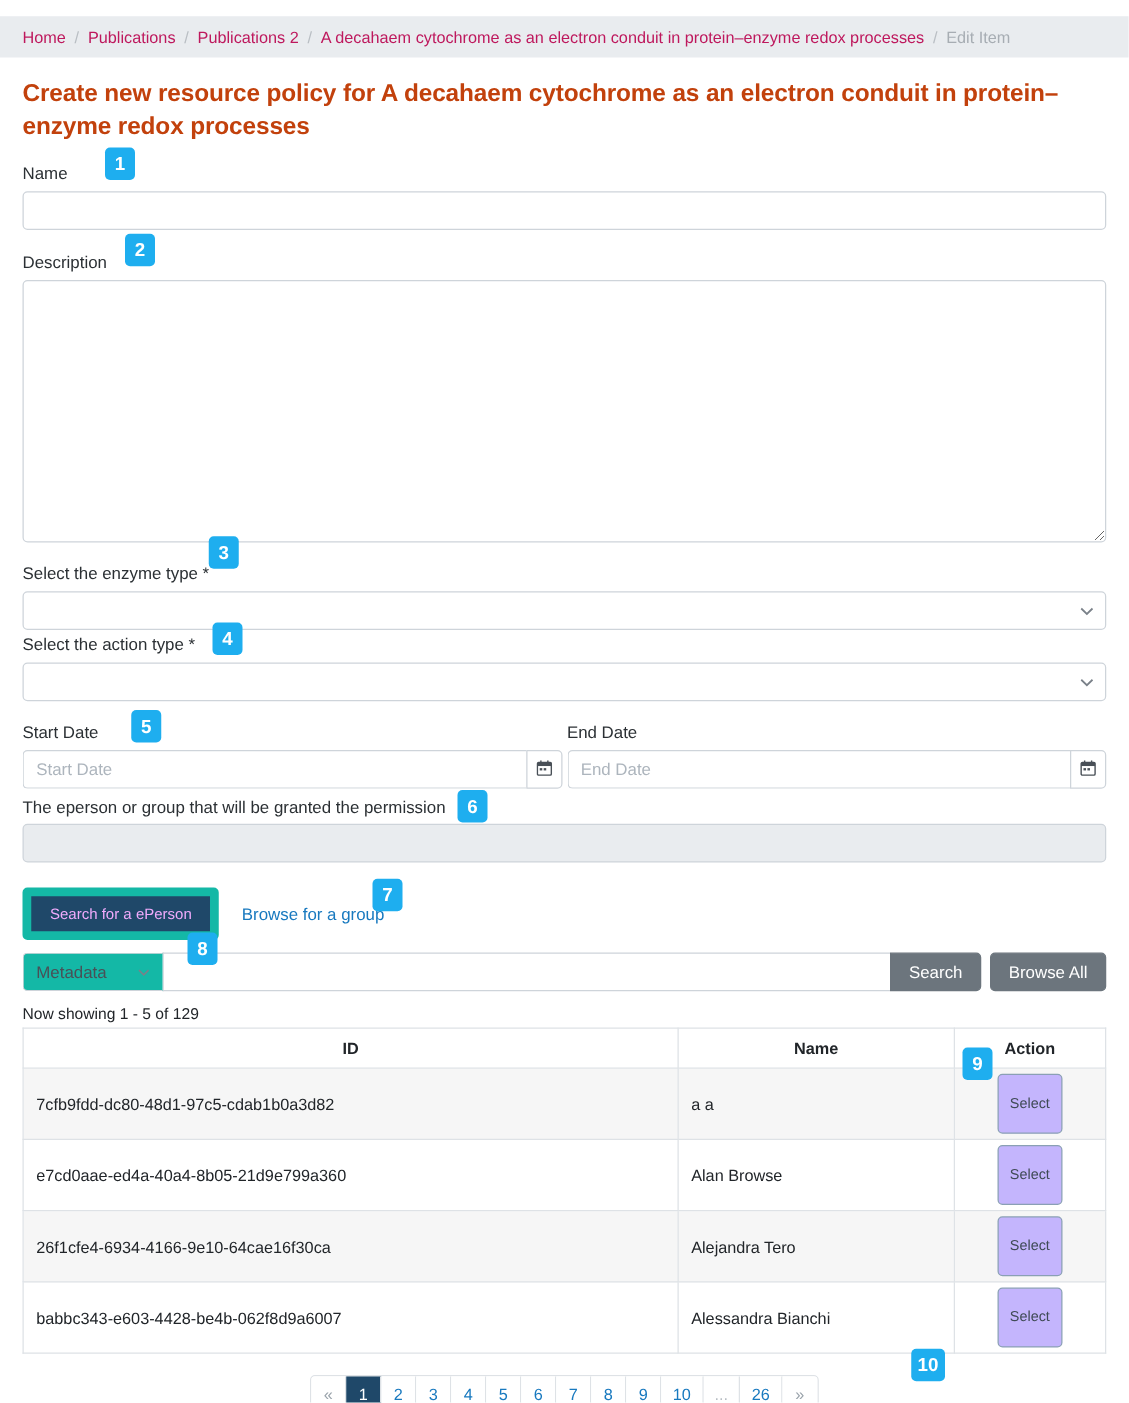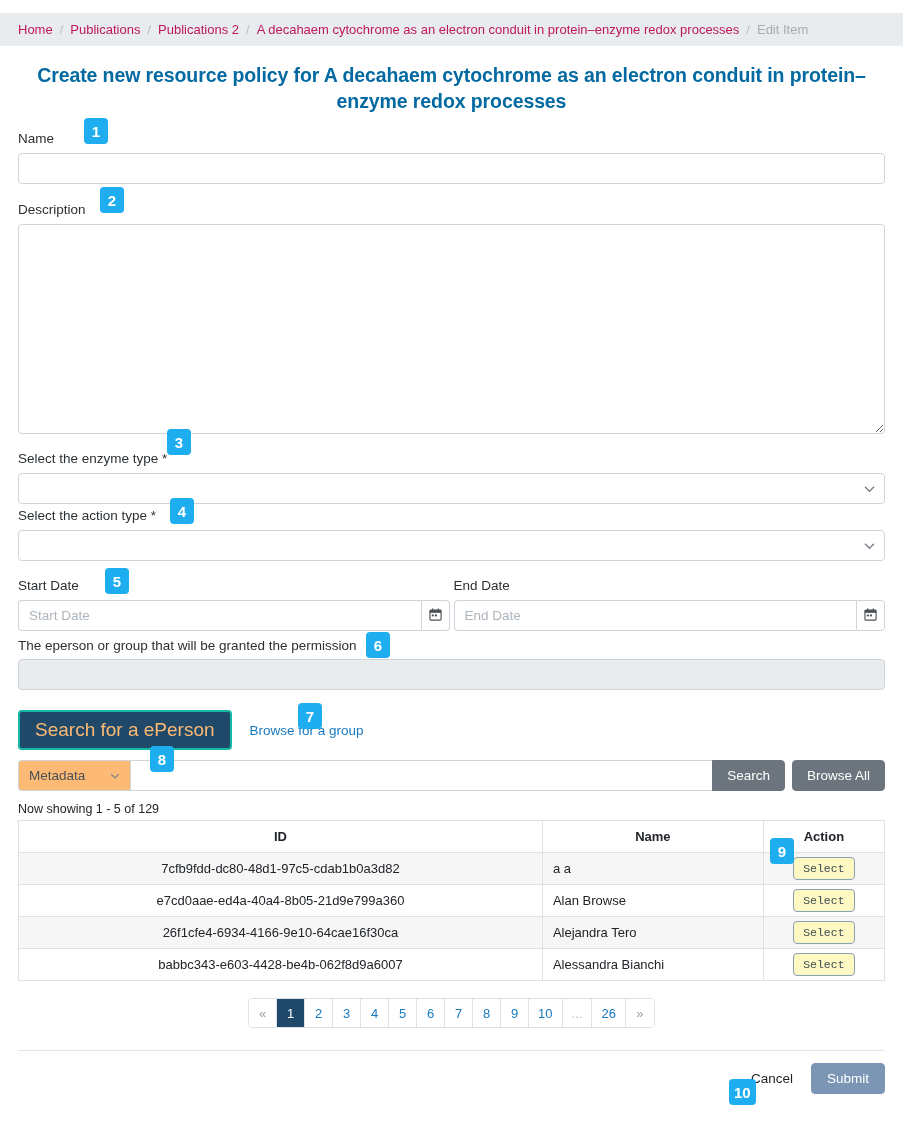--- a/index.html
+++ b/index.html
@@ -26,24 +26,23 @@
   }
   .crumb { color: #be185d; text-decoration: none; white-space: nowrap; }
   .crumb.inactive { color: #a7adb3; }
   .crumb-sep { color: #b9bec3; margin: 0 7px; }
 
   
   .page-title {
     font-size: 19.5px;
     font-weight: bold;
     line-height: 1.32;
-    color: #0369a1;
+    color: #c2410c;
     margin: 17px 18px 0 18px;
     letter-spacing: -0.1px;
-    text-align: center;
   }
 
   
   .form-wrap { padding: 0 18px; margin-top: 17px; }
   .fld { margin-bottom: 4px; }
   .lbl {
     display: inline-block;
     font-size: 13.5px;
     color: #2b3034;
     margin-bottom: 7px;
@@ -96,24 +95,24 @@
   .ctrl.disabled {
     background: #e9ecef;
     border-color: #ced4da;
     height: 31px;
   }
 
   
   .tabs { display: flex; align-items: center; gap: 6px; margin-top: 20px; }
   .tab-btn {
     background: #1f4869;
-    color: #fdba74;
-    border: 2px solid #14b8a6;
+    color: #f0abfc;
+    border: 7px solid #14b8a6;
     border-radius: 4px;
-    font-size: 19px;
+    font-size: 12px;
     font-family: "Liberation Sans", sans-serif;
     padding: 7px 15px;
     cursor: pointer;
   }
   .tab-link {
     color: #1879bf;
     font-size: 13.5px;
     padding: 7px 12px;
     text-decoration: none;
     cursor: pointer;
@@ -121,21 +120,21 @@
 
   
   .search-row { display: flex; margin-top: 10px; gap: 7px; }
   .search-left { display: flex; flex: 1 1 auto; min-width: 0; }
   .scope-wrap { position: relative; width: 112px; flex: 0 0 112px; }
   .scope-wrap select {
     width: 100%; height: 31px;
     border: 1px solid #ced4da;
     border-right: none;
     border-radius: 4px 0 0 4px;
-    background: #fdba74;
+    background: #14b8a6;
     appearance: none; -webkit-appearance: none;
     font-family: "Liberation Sans", sans-serif;
     font-size: 13.5px; color: #495057;
     padding: 0 24px 0 10px;
   }
   .q-input {
     flex: 1 1 auto; min-width: 0;
     height: 31px;
     border: 1px solid #ced4da;
     border-radius: 0;
@@ -162,33 +161,33 @@
     width: 100%;
     border-collapse: collapse;
     margin-top: 4px;
     font-size: 13px;
   }
   table.res th, table.res td {
     border: 1px solid #dee2e6;
     padding: 8px 10px;
   }
   table.res th { font-weight: bold; text-align: center; background: #fff; }
-  table.res td.id { width: 60.5%; text-align: center; }
+  table.res td.id { width: 60.5%; }
   table.res td.nm { width: 25.5%; }
   table.res td.ac { width: 14%; text-align: center; padding: 4px 10px; }
   table.res tbody tr:nth-child(odd) td { background: #f6f6f6; }
   table.res tbody tr:nth-child(even) td { background: #fff; }
   .sel-btn {
-    background: #fef9c3;
+    background: #c4b5fd;
     border: 1px solid #8aa0b5;
     color: #3f4a55;
     border-radius: 4px;
     font-size: 11.5px;
-    font-family: Liberation Mono, monospace;
-    padding: 4px 9px;
+    font-family: Liberation Sans, sans-serif;
+    padding: 17px 9px;
     cursor: pointer;
   }
 
   
   .pager-wrap { display: flex; justify-content: center; margin-top: 17px; }
   .pager { display: flex; border: 1px solid #dee2e6; border-radius: 4px; overflow: hidden; }
   .pg {
     min-width: 28px; height: 28px;
     display: flex; align-items: center; justify-content: center;
     padding: 0 9px;

